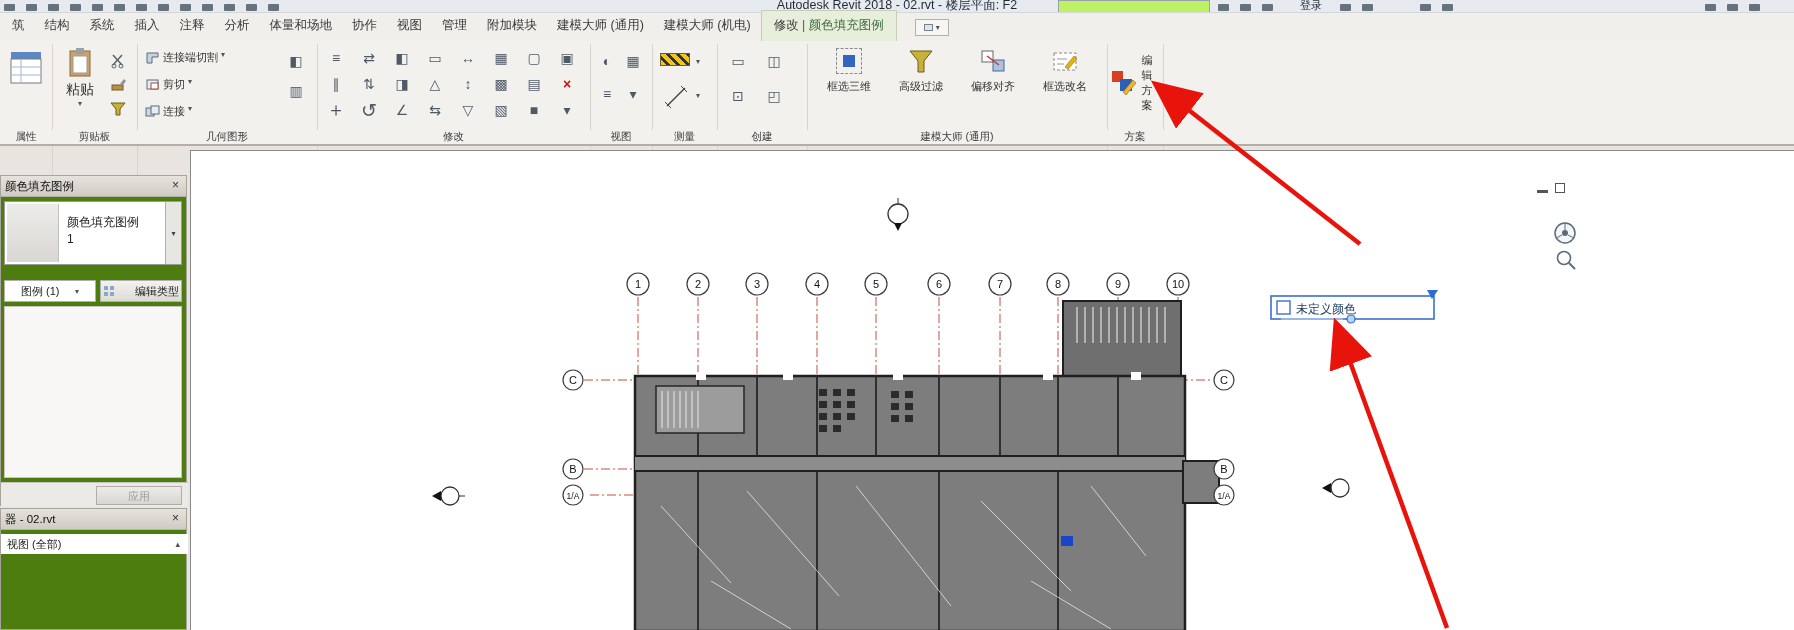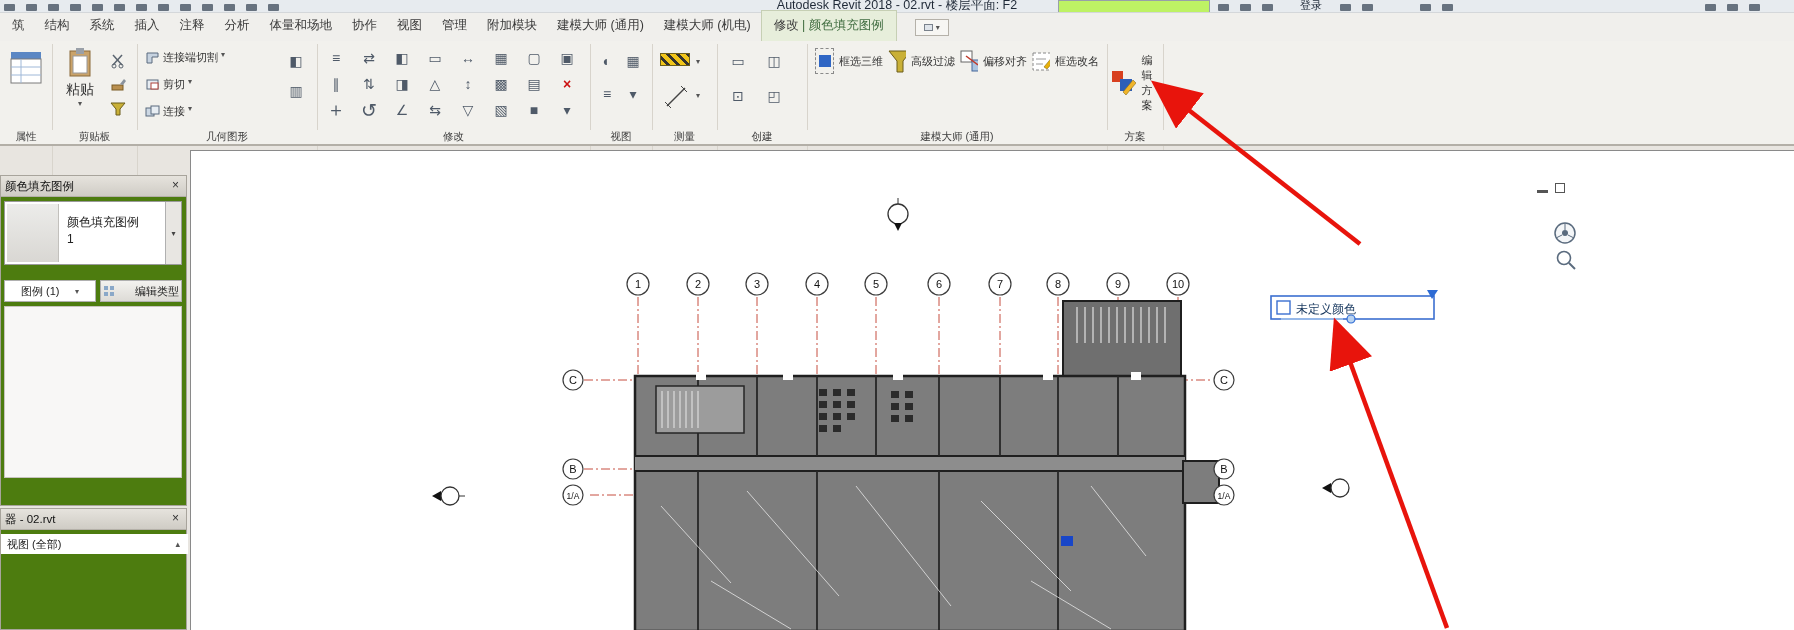--- a/index.html
+++ b/index.html
@@ -25,21 +25,21 @@
   .ribbon-border{position:absolute;left:0;top:144px;width:1794px;height:2px;background:#b3afa7}
   .gdiv{position:absolute;top:3px;width:1px;height:138px;background:#d8d4cc}
   .glabel{position:absolute;top:0;font-size:10.5px;color:#3e3e3e;text-align:center;white-space:nowrap}
   .grp{position:absolute;top:0;height:89px}
   .grow{position:absolute;display:flex;gap:3px;white-space:nowrap}
   .gtxt{font-size:11px;color:#333}
   .caret{font-size:8px;color:#555}
   .mcell{position:absolute;width:22px;height:22px;display:flex;align-items:center;justify-content:center;font-size:14px;color:#4f5a68}
   .mcell.red{color:#cc1111;font-weight:bold}
   .mcell.big{font-size:19px}
-  .bigbtn{position:absolute;top:7px;width:68px;display:flex;flex-direction:row;align-items:center;gap:5px}
+  .bigbtn{position:absolute;top:7px;width:68px;display:flex;flex-direction:column;align-items:center;gap:5px}
   .bigbtn .lbl{font-size:11px;color:#333;white-space:nowrap}
   .dashbox{width:26px;height:26px;border:1.5px dashed #8a8a8a;display:flex;align-items:center;justify-content:center}
   .dashbox .cube{width:12px;height:12px;background:#2f66c4}
   .tape{width:30px;height:13px;background:repeating-linear-gradient(45deg,#f0c419 0 4px,#33322e 4px 7px);border:1px solid #6b5d1a}
   
   .palette{position:absolute;left:0;width:187px;background:#4d7c0f;border:1px solid #a8a49c}
   .pal-header{position:relative;height:21px;background:linear-gradient(#e6e3dd,#cfccc5);border-bottom:1px solid #b4b0a8;font-size:11.5px;color:#111;line-height:21px;padding-left:4px}
   .pal-close{position:absolute;right:3px;top:2px;width:15px;height:15px;text-align:center;line-height:14px;font-size:12px;color:#333}
   .typebox{position:absolute;left:3px;top:25px;width:178px;height:64px;background:#fff;border:1px solid #9a9a9a}
   .typebox .img{position:absolute;left:2px;top:2px;width:52px;height:58px;background:linear-gradient(#ececea,#d9d7d3);border-right:1px solid #c2c0bc}
@@ -327,20 +327,23 @@
         <svg width="12" height="12">
           <rect x="1" y="1" width="4" height="4" fill="#8aa8c8"></rect>
             <rect x="7" y="1" width="4" height="4" fill="#8aa8c8"></rect>
           <rect x="1" y="7" width="4" height="4" fill="#8aa8c8"></rect>
             <rect x="7" y="7" width="4" height="4" fill="#8aa8c8"></rect>
         </svg>
         <span>编辑类型</span>
       </div>
     </div>
     <div class="propgrid"></div>
+    <div class="applyrow">
+      <div class="applybtn">应用</div>
+    </div>
   </div>
 
   <div class="palette" style="top:508px;height:122px">
     <div class="pal-header">
       <span>器 - 02.rvt</span>
       <span class="pal-close">×</span>
     </div>
     <div class="treerow">
       <span>视图 (全部)</span>
       <span class="coll">▴</span>

